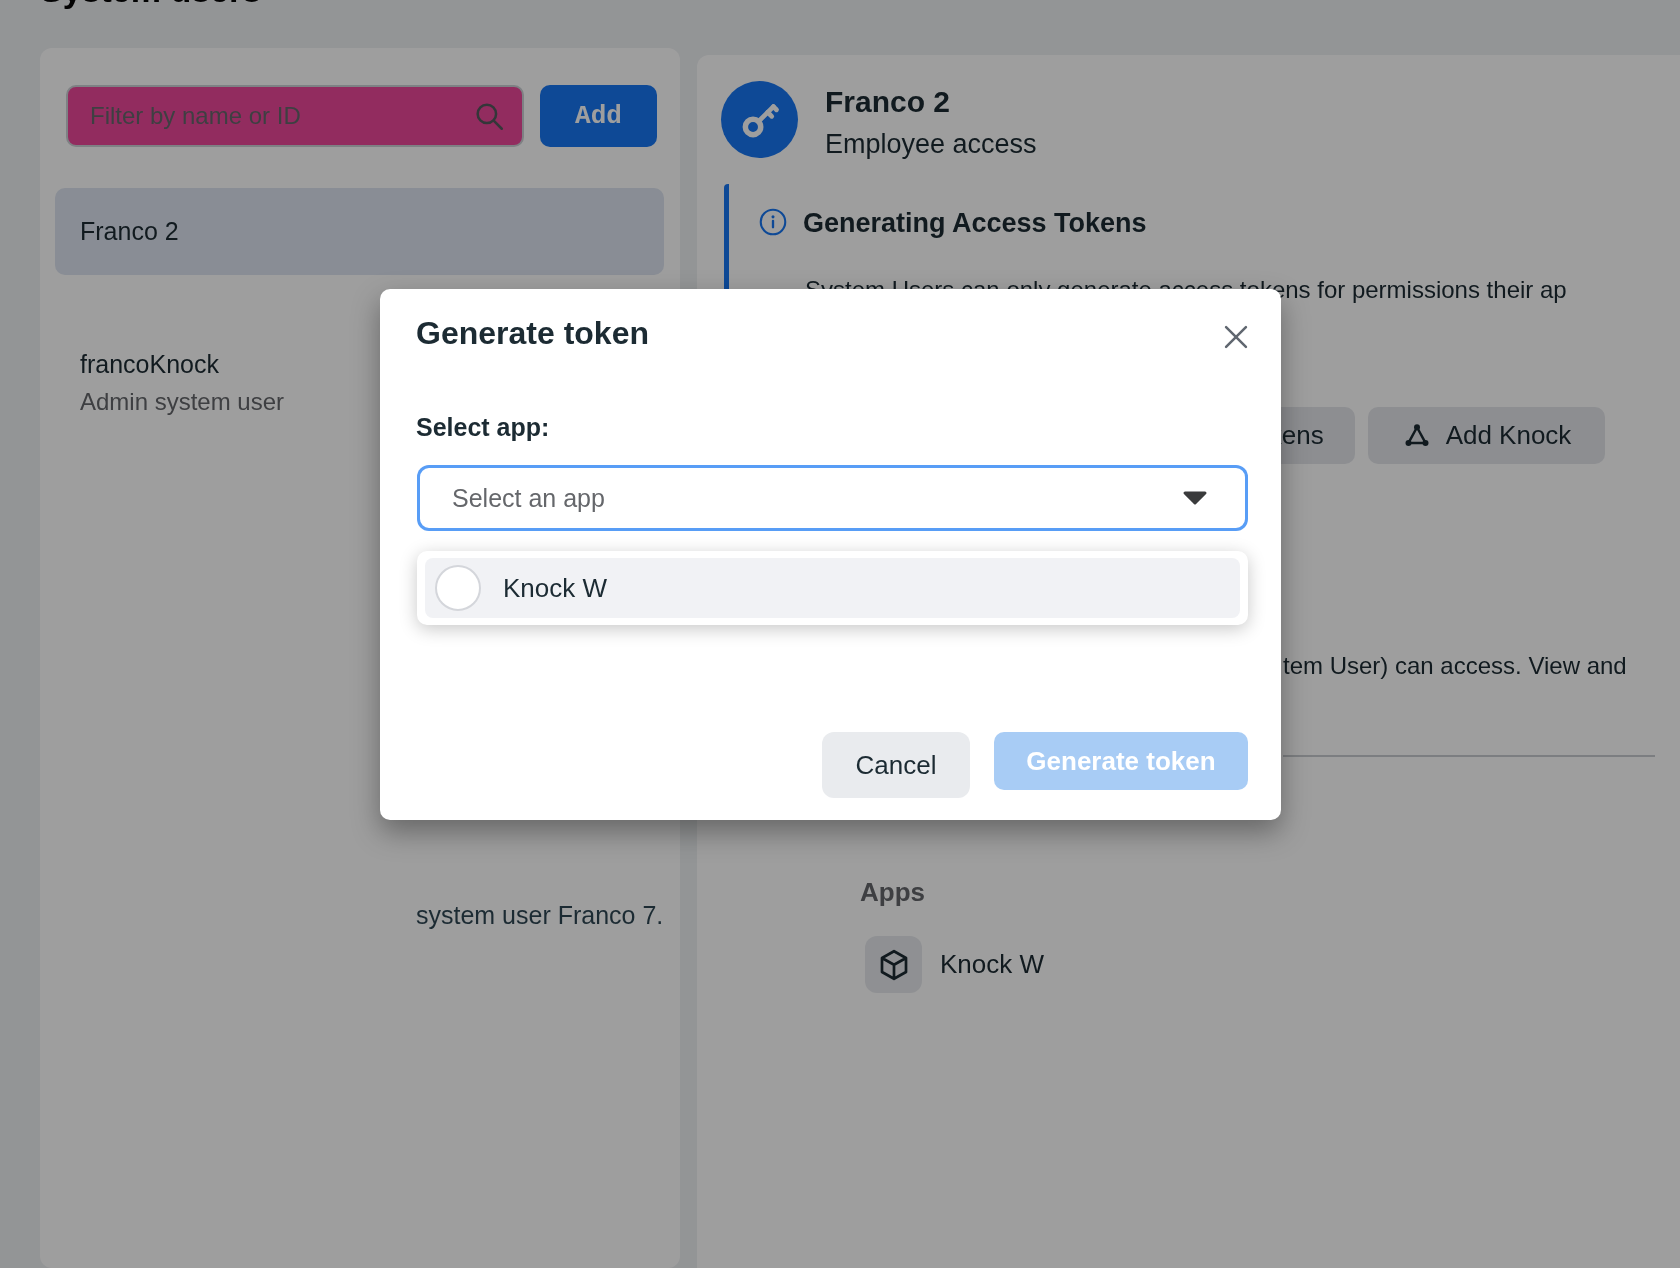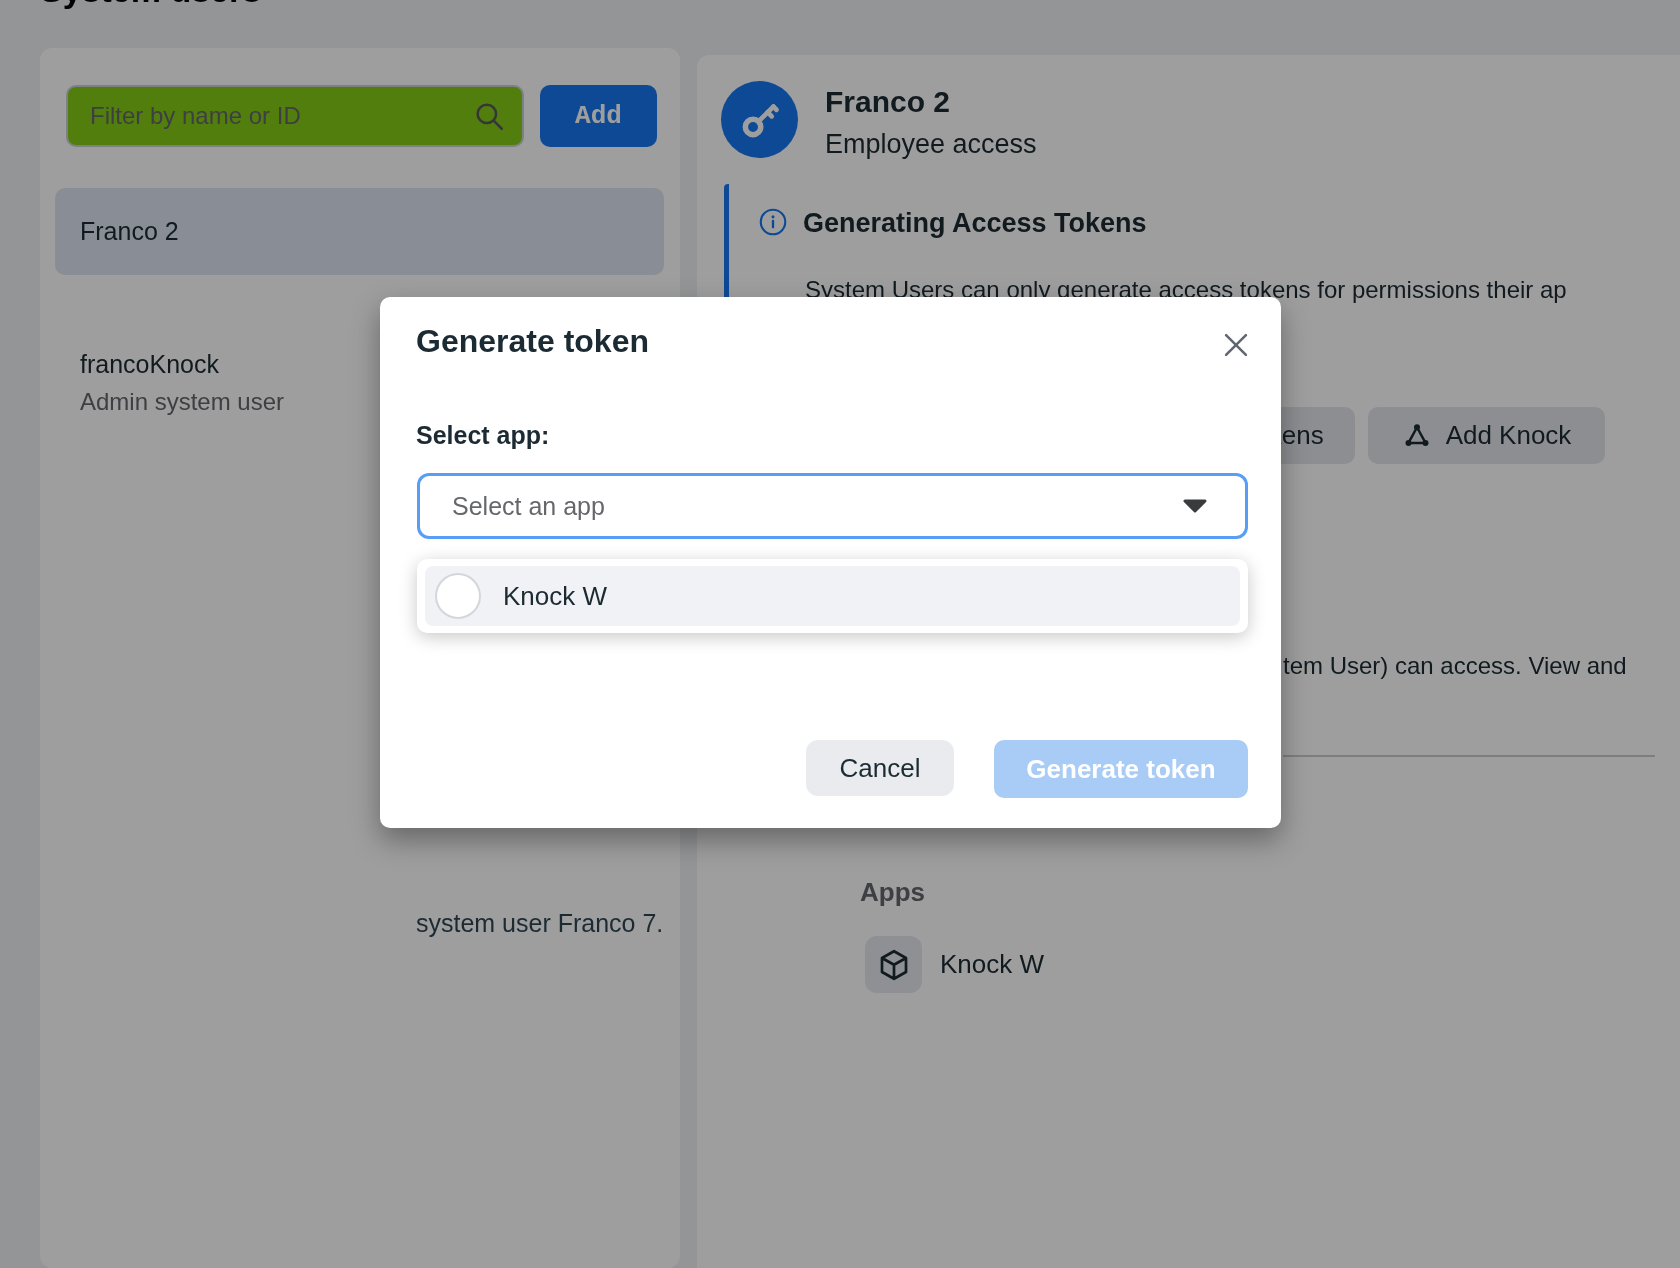--- a/index.html
+++ b/index.html
@@ -10,21 +10,21 @@
   }
   .abs { position:absolute; }
 
   
   .page-title { left:40px; top:-29px; font-size:34px; font-weight:bold; color:#050505; white-space:nowrap; }
 
   
   .left-card { left:40px; top:48px; width:640px; height:1220px; background:#fff; border-radius:12px; }
   .filter-box {
     left:26px; top:37px; width:458px; height:62px; border:2px solid #ccd0d5; border-radius:10px;
-    background:#84cc16; display:flex; align-items:center;
+    background:#ec4899; display:flex; align-items:center;
   }
   .filter-box input {
     flex:1; border:none; outline:none; background:transparent; font-family:inherit;
     font-size:24px; color:#1c2b33; padding:0 10px 0 22px;
   }
   .filter-box input::placeholder { color:#65676b; }
   .filter-search-icon { width:34px; height:34px; margin-right:16px; flex:none; }
   .add-btn {
     left:500px; top:37px; width:117px; height:62px; background:#1877f2; border:none; border-radius:10px;
     color:#fff; font-size:26px; font-weight:bold; font-family:Liberation Mono, monospace; cursor:pointer;
@@ -60,21 +60,20 @@
   .apps-title { left:163px; top:822px; font-size:26px; font-weight:bold; color:#65676b; }
   .app-row { left:168px; top:881px; display:flex; align-items:center; gap:18px; }
   .app-tile { width:57px; height:57px; background:#e7e9ed; border-radius:12px; display:flex; align-items:center; justify-content:center; }
   .app-name { font-size:26px; }
 
   
   .overlay { left:0; top:0; width:1680px; height:1268px; background:rgba(0,0,0,0.38); z-index:10; }
   .modal {
     left:380px; top:289px; width:901px; height:531px; background:#fff; border-radius:10px; z-index:20;
     box-shadow:0 12px 28px rgba(0,0,0,0.35);
-    margin-top:8px;
   }
   .modal-title { left:36px; top:26px; font-size:32px; font-weight:bold; }
   .modal-close { left:828px; top:20px; width:56px; height:56px; background:none; border:none; cursor:pointer;
     display:flex; align-items:center; justify-content:center; }
   .select-label { left:36px; top:124px; font-size:25px; font-weight:bold; }
   .app-select {
     left:37px; top:176px; width:831px; height:66px; background:#fff;
     border:3px solid rgba(24,119,242,0.72); border-radius:12px;
     display:flex; align-items:center; cursor:pointer;
   }
@@ -87,21 +86,21 @@
   }
   .dropdown-option {
     position:absolute; left:8px; top:7px; width:815px; height:60px; background:#f1f2f5; border-radius:8px;
     display:flex; align-items:center; cursor:pointer;
   }
   .option-avatar {
     width:46px; height:46px; border-radius:50%; background:#fff; border:2px solid #d4d6db; margin-left:10px; flex:none;
   }
   .option-label { margin-left:22px; font-size:26px; }
   .cancel-btn {
-    left:426px; top:443px; width:148px; height:56px; background:#e9ebee; border:none; border-radius:12px;
+    left:442px; top:443px; width:148px; height:66px; background:#e9ebee; border:none; border-radius:12px;
     font-family:inherit; font-size:26px; color:#1c2b33; cursor:pointer;
   }
   .generate-btn {
     left:614px; top:443px; width:254px; height:58px; background:#a8ccf5; border:none; border-radius:10px;
     font-family:inherit; font-size:26px; font-weight:bold; color:#fff; cursor:default;
   }
 </style>
 </head>
 <body>
 

